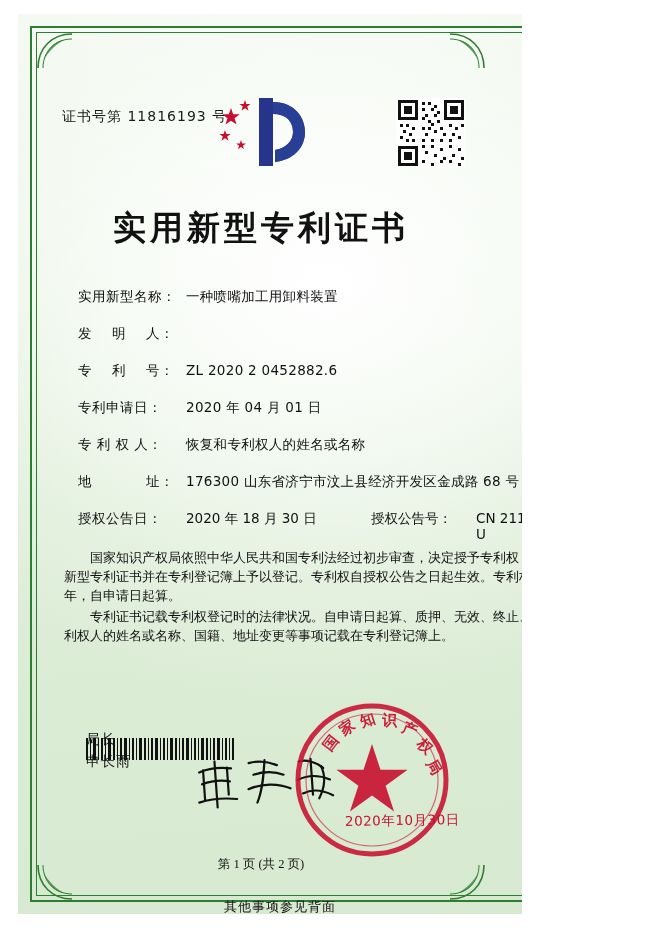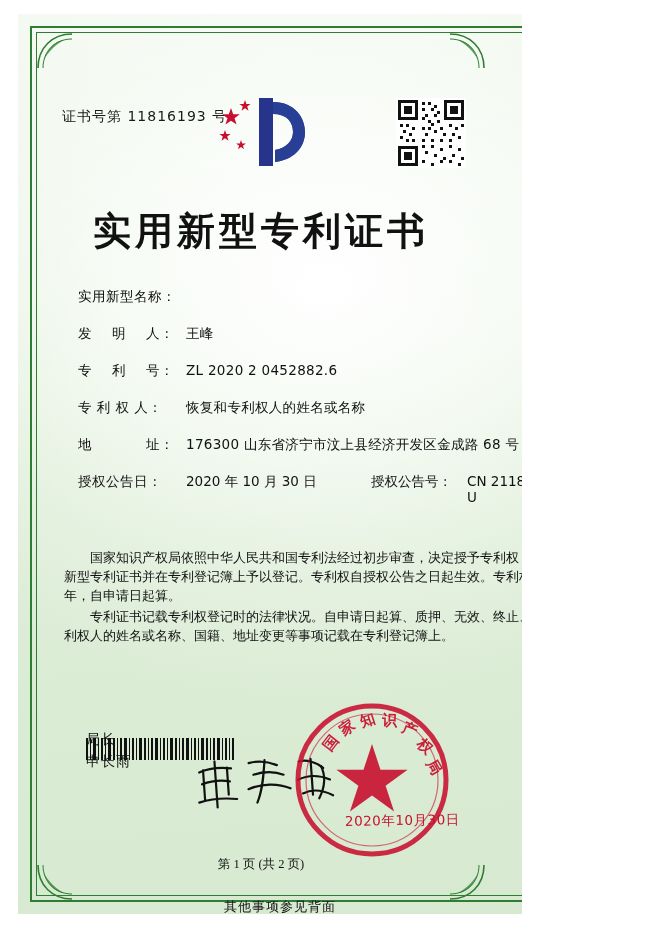--- a/index.html
+++ b/index.html
@@ -94,21 +94,21 @@
     width: 120px;
     height: 86px;
   }
 
   .title {
     position: absolute;
     left: 0;
     right: 0;
     top: 206px;
     text-align: center;
-    font-size: 38px;
+    font-size: 33px;
     font-weight: bold;
     letter-spacing: 4px;
     color: #111;
     font-family: "DejaVu Sans", sans-serif;
   }
 
   
   .fields {
     position: absolute;
     left: 78px;
@@ -136,21 +136,21 @@
     flex: 0 0 96px;
     padding-right: 12px;
   }
   .row .value {
     flex: 1 1 auto;
     letter-spacing: 0.3px;
   }
   .row.two-col .label2 {
     flex: 0 0 auto;
     margin-left: 10px;
-    margin-right: 15px;
+    margin-right: 24px;
     white-space: nowrap;
   }
   .row.two-col .value1 {
     flex: 0 0 175px;
   }
   .row.two-col .value2 {
     flex: 1 1 auto;
   }
 
   
@@ -365,51 +365,55 @@
       <path d="M72 10 C94 10, 104 26, 104 40 C104 56, 92 68, 74 70 L74 58 C86 56, 92 48, 92 40 C92 30, 86 22, 72 22 Z" fill="#2a3f96" opacity="0.95"></path>
       <path d="M56 74 L74 6 L80 6 L62 74 Z" fill="#ffffff" opacity="0.0"></path>
     </svg>
   </div>
 
   <div class="title">实用新型专利证书</div>
 
   <div class="fields">
     <div class="row">
       <span class="label">实用新型名称：</span>
+      <span class="value">一种喷嘴加工用卸料装置</span>
     </div>
     <div class="row">
       <span class="label spread">
         <span>发</span>
         <span>明</span>
         <span>人：</span>
       </span>
-      <span class="value">王峰</span>
     </div>
     <div class="row">
       <span class="label spread">
         <span>专</span>
         <span>利</span>
         <span>号：</span>
       </span>
       <span class="value">ZL 2020 2 0452882.6</span>
     </div>
     <div class="row">
+      <span class="label">专利申请日：</span>
+      <span class="value">2020 年 04 月 01 日</span>
+    </div>
+    <div class="row">
       <span class="label">专 利 权 人：</span>
       <span class="value">恢复和专利权人的姓名或名称</span>
     </div>
     <div class="row">
       <span class="label spread">
         <span>地</span>
         <span>址：</span>
       </span>
       <span class="value">176300 山东省济宁市汶上县经济开发区金成路 68 号</span>
     </div>
     <div class="row two-col">
       <span class="label">授权公告日：</span>
-      <span class="value1">2020 年 10 月 30 日</span>
+      <span class="value1">2020 年 18 月 30 日</span>
       <span class="label2">授权公告号：</span>
       <span class="value2">CN 211805066 U</span>
     </div>
   </div>
 
   <div class="paras">
     <p>国家知识产权局依照中华人民共和国专利法经过初步审查，决定授予专利权，颁发实用新型专利证书并在专利登记簿上予以登记。专利权自授权公告之日起生效。专利权期限为十年，自申请日起算。</p>
     <p>专利证书记载专利权登记时的法律状况。自申请日起算、质押、无效、终止、恢复和专利权人的姓名或名称、国籍、地址变更等事项记载在专利登记簿上。</p>
   </div>
 

